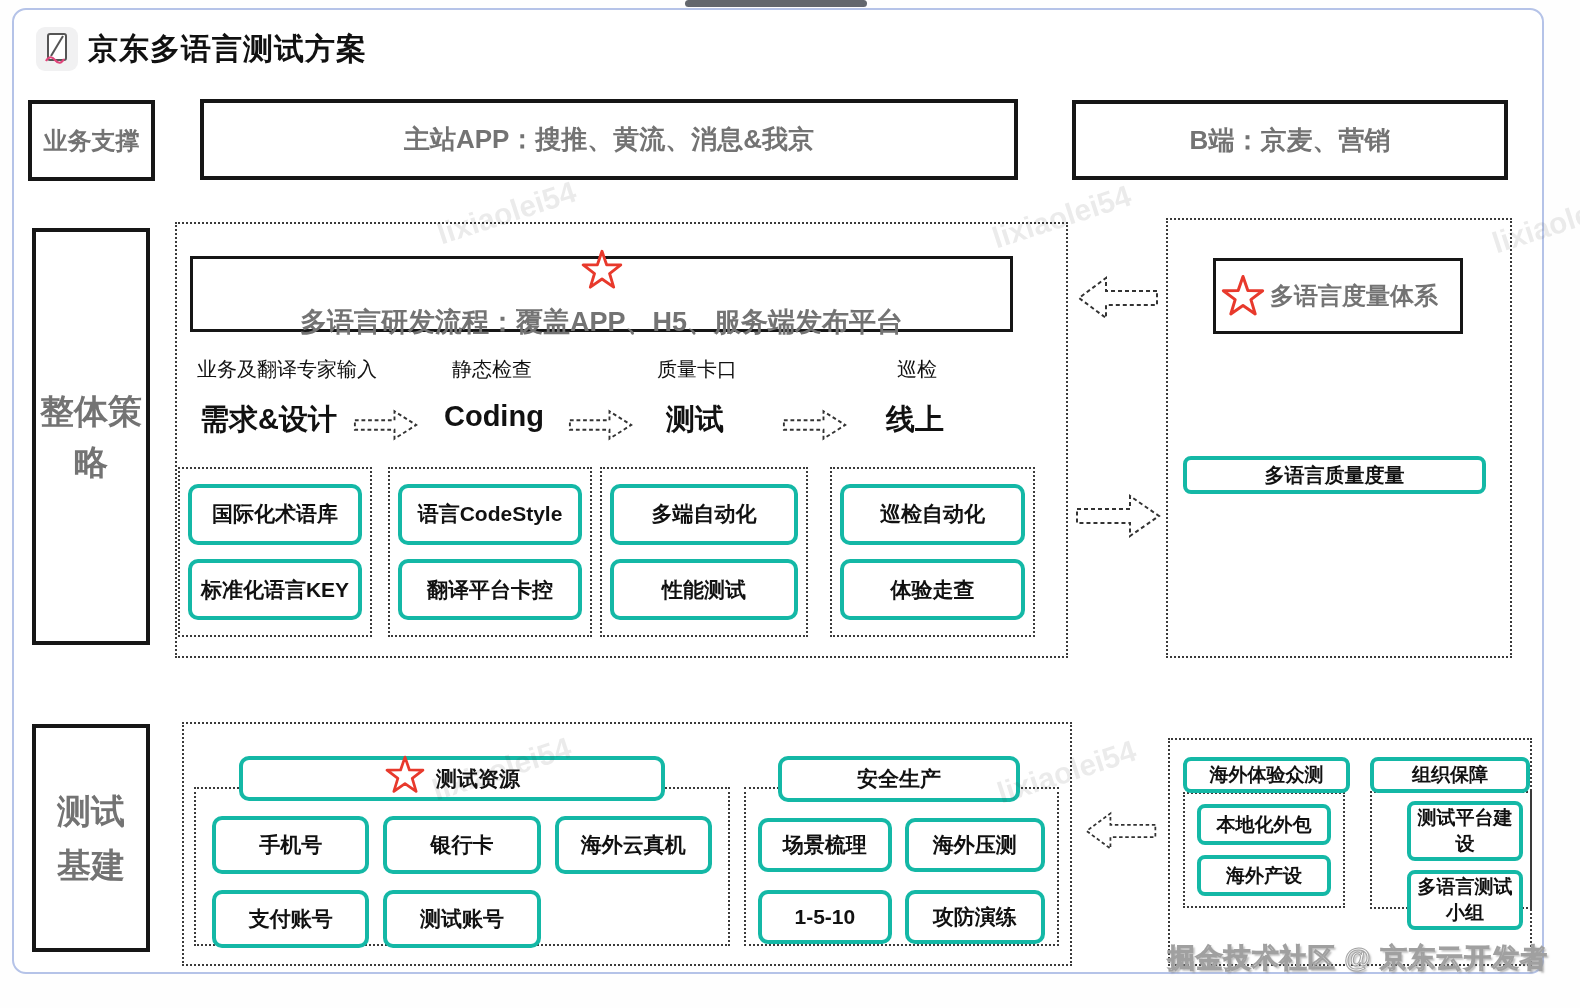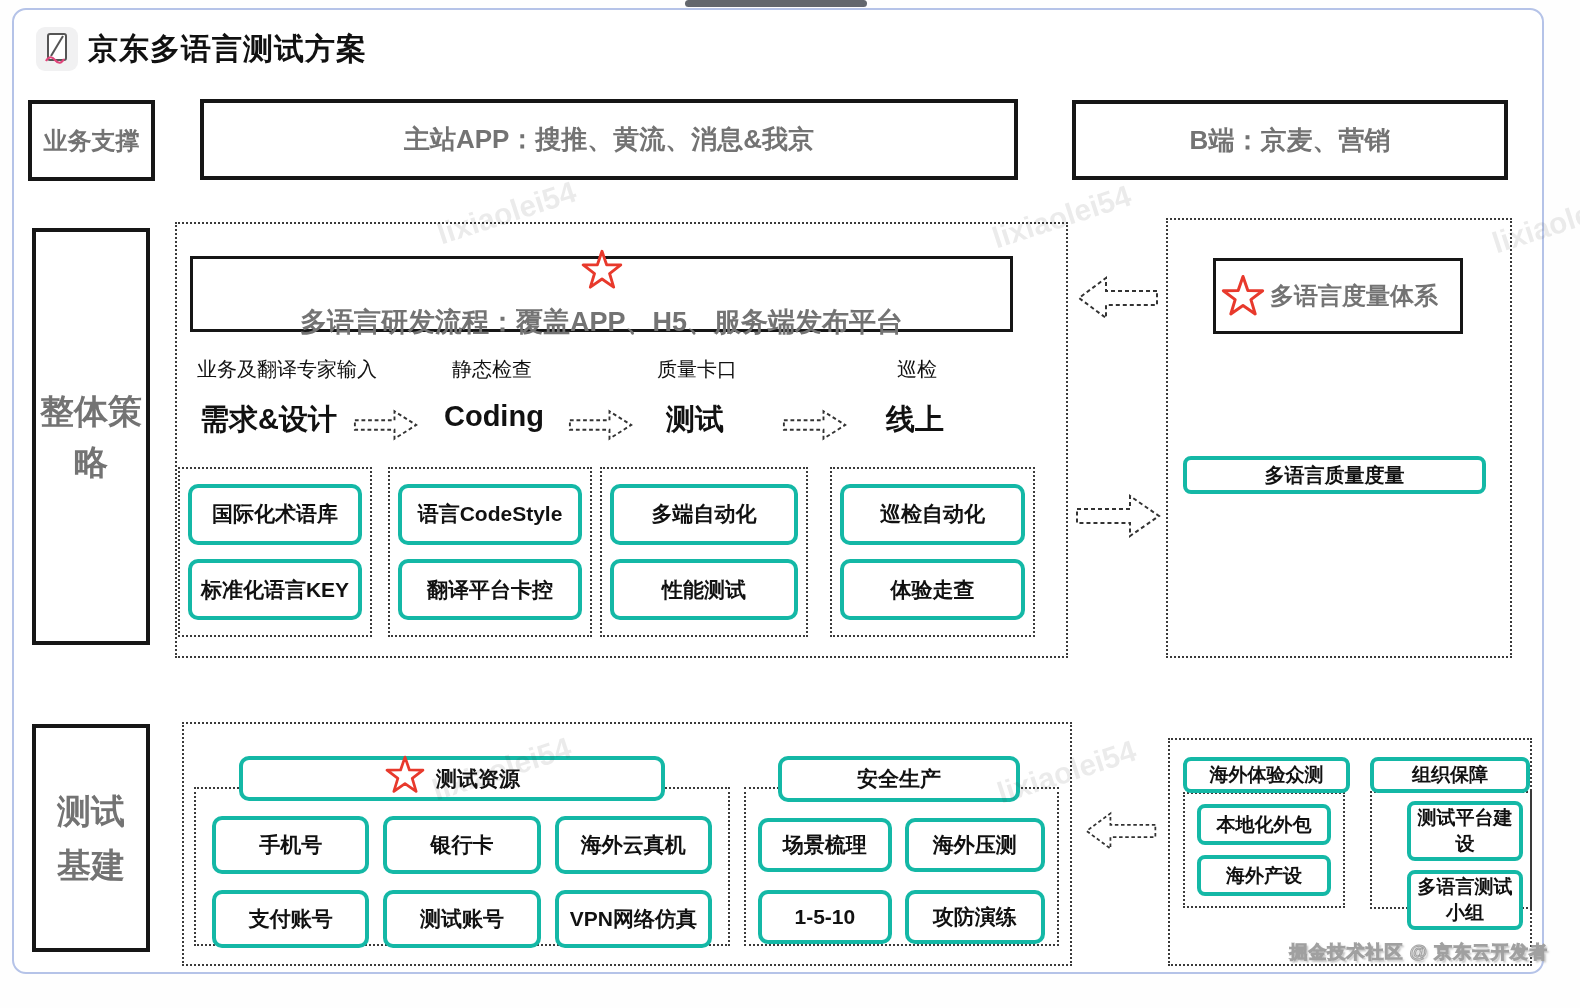--- a/index.html
+++ b/index.html
@@ -76,21 +76,21 @@
   .g-col2-dashed .pill{height:56px;font-size:19px;border-radius:8px;margin-left:28px;}
   
   .sa-left-top{left:1076px;top:274px;width:84px;height:48px;}
   .sa-right-mid{left:1074px;top:490px;width:88px;height:52px;}
   .sa-left-bottom{left:1084px;top:808px;width:74px;height:46px;}
   
   .wm{position:absolute;font-size:30px;font-weight:700;color:rgba(60,60,60,0.10);
       transform:rotate(-18deg);white-space:nowrap;z-index:5;pointer-events:none;}
   .wm1{left:430px;top:752px;} .wm2{left:995px;top:755px;}
   .wm3{left:435px;top:196px;} .wm4{left:990px;top:200px;} .wm5{left:1490px;top:205px;}
-  .footer-wm{position:absolute;right:32px;top:940px;font-size:18px;font-weight:700;
+  .footer-wm{position:absolute;right:32px;top:940px;font-size:27px;font-weight:700;
              color:#f6f6f6;-webkit-text-stroke:1px #a0a0a0;
              text-shadow:2px 2px 2px rgba(130,130,130,0.55);z-index:6;letter-spacing:1px;}
   .star-svg{flex:0 0 auto;}
   svg{display:block;}
 </style>
 </head>
 <body>
 
 <div id="canvas">
 
@@ -181,21 +181,20 @@
     <div class="wrap">测试基建</div>
   </div>
 
   <div class="abs dotted bl-dashed"></div>
   <div class="abs dotted res-dashed">
     <div class="pill">手机号</div>
     <div class="pill">银行卡</div>
     <div class="pill">海外云真机</div>
     <div class="pill">支付账号</div>
     <div class="pill">测试账号</div>
-    <div class="pill">VPN网络仿真</div>
   </div>
   <div class="abs pill res-header">
     <span class="star-svg" style="margin-top:-8px">
       <svg width="42" height="42" viewBox="0 0 40 40">
         <polygon points="20,3 24.2,15.2 37.1,15.4 26.9,23.2 30.6,35.6 20,28.2 9.4,35.6 13.2,23.2 2.9,15.4 15.8,15.2" fill="#fff" stroke="#e8392c" stroke-width="2.6" stroke-linejoin="round"></polygon>
       </svg>
     </span>
     <span>测试资源</span>
   </div>
 

